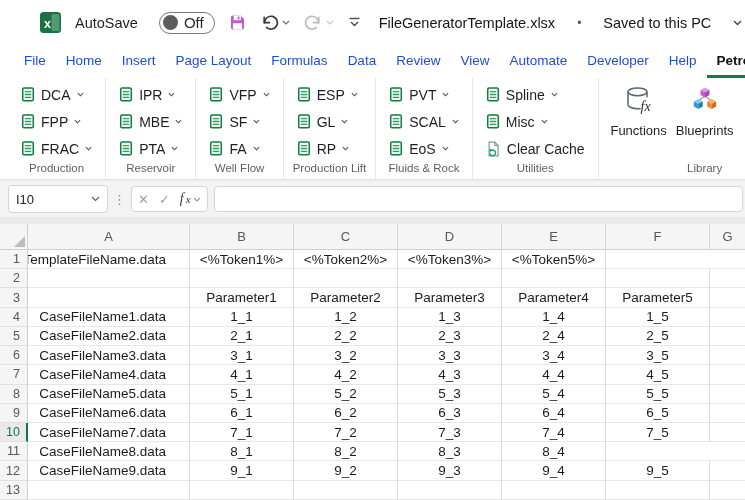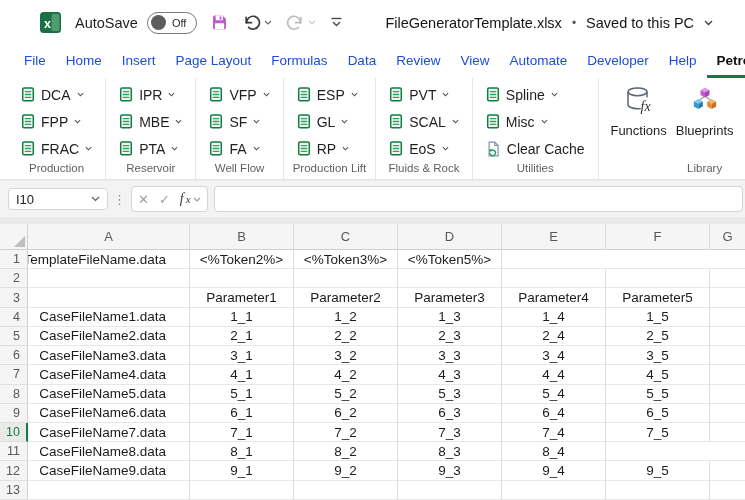--- a/index.html
+++ b/index.html
@@ -1,27 +1,27 @@
 <!DOCTYPE html>
 <html style="--accent: #107c41;"><head>
 <meta charset="utf-8">
 <style>
   * { margin:0; padding:0; box-sizing:border-box; }
   html,body { width:745px; height:500px; overflow:hidden; background:#fff;
     font-family:"Liberation Sans","DejaVu Sans",sans-serif; color:#1c1c1c; }
 
   
   .titlebar { height:45px; display:flex; align-items:center; padding-left:40px; gap:14px; background:#fff; }
-  .autosave { display:flex; align-items:center; gap:9px; font-size:14.5px; color:#1f1f1f; }
+  .autosave { display:flex; align-items:center; gap:21px; font-size:14.5px; color:#1f1f1f; }
   .pill { display:flex; align-items:center; gap:6px; border:1px solid #7a7a7a; border-radius:11px;
-    height:22px; padding:0 10px 0 3px; font-size:11px; color:#2b2b2b; cursor:default; }
+    height:22px; padding:0 10px 0 3px; font-size:15px; color:#2b2b2b; cursor:default; }
   .pill .knob { width:15px; height:15px; border-radius:50%; background:#5c5c5c; }
   .qat-btn { display:flex; align-items:center; gap:3px; }
   .chev { display:inline-block; }
-  .title-text { display:flex; align-items:center; gap:10px; font-size:14.5px; color:#161616; margin-left:28px; white-space:nowrap; }
+  .title-text { display:flex; align-items:center; gap:22px; font-size:14.5px; color:#161616; margin-left:4px; white-space:nowrap; }
   .title-text .dot { color:#5a5a5a; font-size:12px; }
 
   
   .tabs { height:33px; display:flex; align-items:stretch; padding-left:14px; background:#fff; overflow:hidden; }
   .tab { display:flex; align-items:center; padding:0 10px; font-size:13.5px; color:#1d4ed8;
     border-bottom:3px solid transparent; white-space:nowrap; cursor:default; }
   .tab.active { font-weight:bold; color:#111; border-bottom-color:var(--accent,#107c41); }
 
   
   .ribbon { height:102px; display:flex; align-items:stretch; background:#fff;
@@ -31,21 +31,21 @@
   .sbtn { height:27px; display:flex; align-items:center; gap:6px; padding:0 4px; border-radius:3px; cursor:default; }
   .sbtn .lbl { font-size:14px; color:#1f1f1f; white-space:nowrap; }
   .gname { height:17px; text-align:center; font-size:11.5px; color:#5f5f5f; white-space:nowrap; }
   .lbig-row { flex:1; display:flex; align-items:flex-start; gap:4px; }
   .lbtn { display:flex; flex-direction:column; align-items:center; width:62px; padding-top:2px; border-radius:3px; cursor:default;gap:7px; }
   .lbtn .ic { height:33px; display:flex; align-items:center; justify-content:center; }
   .lbtn .lbl { font-size:13px; color:#1f1f1f; white-space:nowrap; }
 
   
   .fbar { height:37px; background:#f3f3f3; border-top:1px solid #ececec; display:flex; align-items:center; padding:0 2px 0 8px; }
-  .namebox { width:100px; height:22px; background:#fff; border:1px solid #d5d5d5; border-radius:4px;
+  .namebox { width:100px; height:28px; background:#fff; border:1px solid #d5d5d5; border-radius:4px;
     display:flex; align-items:center; padding:0 7px; font-size:13px; color:#222; }
   .namebox span { flex:1; }
   .vdots { color:#8e8e8e; font-size:13px; margin:0 5px; letter-spacing:0; }
   .fxbox { height:26px; background:#fff; border:1px solid #d5d5d5; border-radius:4px;
     display:flex; align-items:center; padding:0 6px; gap:10px; }
   .fxbox .g { color:#a0a0a0; font-size:13px; display:flex; align-items:center; gap:2px; }
   .fxbox .fx { font-family:"Liberation Serif","DejaVu Serif",serif; font-style:italic; font-size:14px; color:#3c3c3c; }
   .finput { flex:1; height:26px; margin-left:6px; background:#fff; border:1px solid #d5d5d5; border-radius:4px;
     font-size:13px; padding:0 6px; outline:none; }
   .gridgap { height:7px; background:#e9e9e9; }
@@ -507,20 +507,21 @@
       <div class="chead w-b">B</div>
       <div class="chead w-b">C</div>
       <div class="chead w-b">D</div>
       <div class="chead w-b">E</div>
       <div class="chead w-b">F</div>
       <div class="chead w-g">G</div>
     </div>
     <div class="srow">
       <div class="rhead">1</div>
       <div class="cell a w-a">TemplateFileName.data</div>
+      <div class="cell mid w-b">&lt;%Token1%&gt;</div>
       <div class="cell mid w-b">&lt;%Token2%&gt;</div>
       <div class="cell mid w-b">&lt;%Token3%&gt;</div>
       <div class="cell mid w-b">&lt;%Token5%&gt;</div>
       <div class="cell mid w-g"></div>
     </div>
     <div class="srow">
       <div class="rhead">2</div>
       <div class="cell a w-a"></div>
       <div class="cell mid w-b"></div>
       <div class="cell mid w-b"></div>

